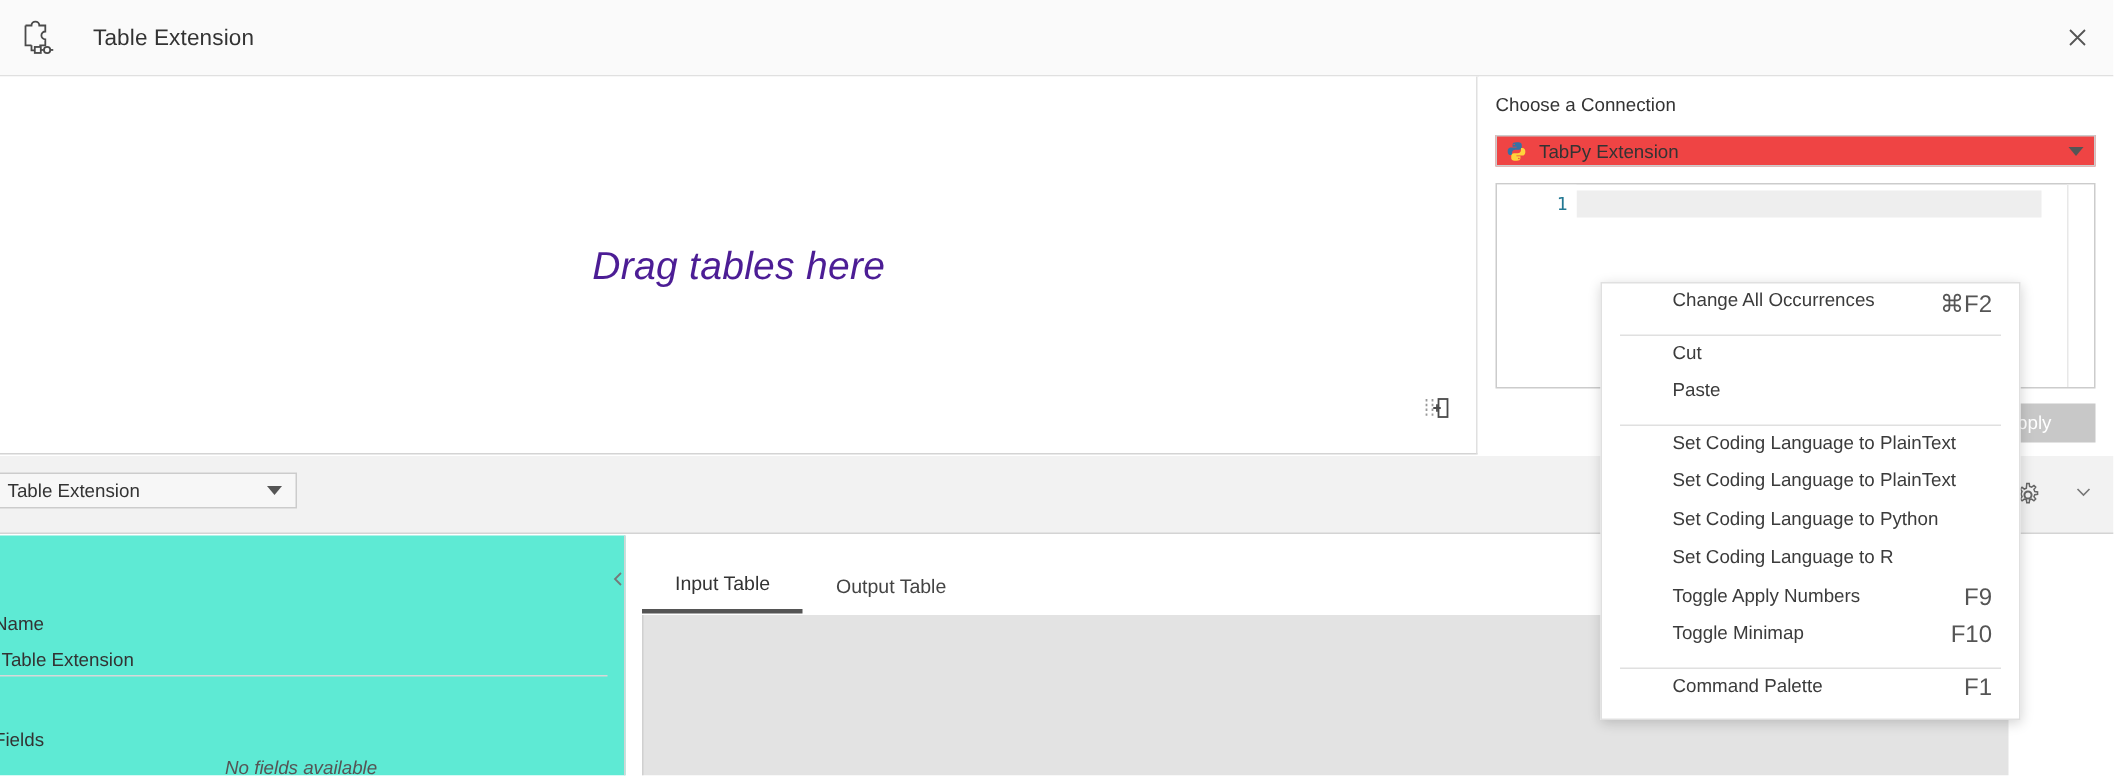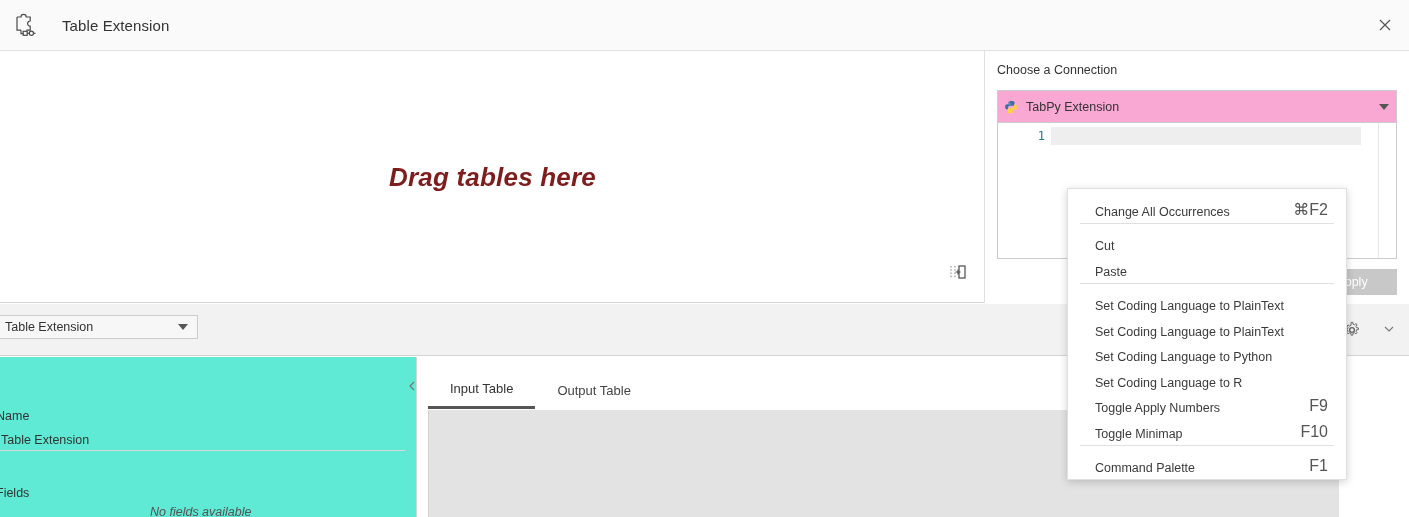--- a/index.html
+++ b/index.html
@@ -33,37 +33,37 @@
   
   .canvas {
     position: absolute; left: 0; top: 51px; width: 985px; height: 252px;
     background: #ffffff;
     border-right: 1px solid #e0e0e0;
     border-bottom: 1px solid #d4d4d4;
   }
   .drag-hint {
     position: absolute; left: 0; top: 0; width: 985px; height: 252px;
     display: flex; align-items: center; justify-content: center;
-    font-size: 26px; font-style: italic; font-weight: bold;
-    color: #7f1d1d; letter-spacing: .2px;
+    font-size: 26px; font-style: italic; font-weight: normal;
+    color: #4c1d95; letter-spacing: .2px;
     user-select: none;
   }
   .insert-step-icon {
     position: absolute; left: 948px; top: 262px; width: 20px; height: 20px;
   }
 
   
   .conn-panel {
     position: absolute; left: 986px; top: 51px; width: 423px; height: 252px;
     background: #ffffff;
     padding: 12px 12px 0 11px;
   }
   .conn-label { font-size: 12.5px; color: #333; margin-bottom: 13px; }
   .conn-select {
-    position: relative; height: 33px; border: 1px solid #cccccc; background: #f9a8d4;
+    position: relative; height: 21px; border: 1px solid #cccccc; background: #ef4444;
     display: flex; align-items: center; padding-left: 6px; cursor: pointer;
   }
   .py-logo { width: 14px; height: 14px; flex: 0 0 14px; }
   .conn-value { font-size: 12.5px; color: #333; margin-left: 8px; }
   .conn-caret {
     position: absolute; right: 7px; top: 50%; transform: translateY(-50%);
     width: 0; height: 0; border-left: 5px solid transparent;
     border-right: 5px solid transparent; border-top: 6px solid #555555;
   }
   .editor {
@@ -166,23 +166,23 @@
   
   .ctxmenu {
     position: absolute; left: 1067px; top: 188px; width: 280px;
     background: #ffffff;
     border: 1px solid #e0e0e0;
     box-shadow: 0 2px 8px rgba(0,0,0,.18);
     padding: 4px 0 4px 0;
     z-index: 50;
   }
   .ctxitem {
-    height: 25.5px; display: flex; align-items: flex-end;
+    height: 25.5px; display: flex; align-items: flex-start;
     padding: 0 18px 0 27px; font-size: 12.5px; color: #3b3b3b;
-    cursor: pointer; white-space: nowrap;
+    cursor: pointer; white-space: nowrap; margin-left: 20px;
   }
   .ctxitem .shortcut {
     margin-left: auto; color: #555555; font-size: 16px;
   }
   .ctxsep {
     height: 1px; background: #e0e0e0; margin: 4px 12px 4px 12px;
   }
 </style>
 </head>
 <body>

